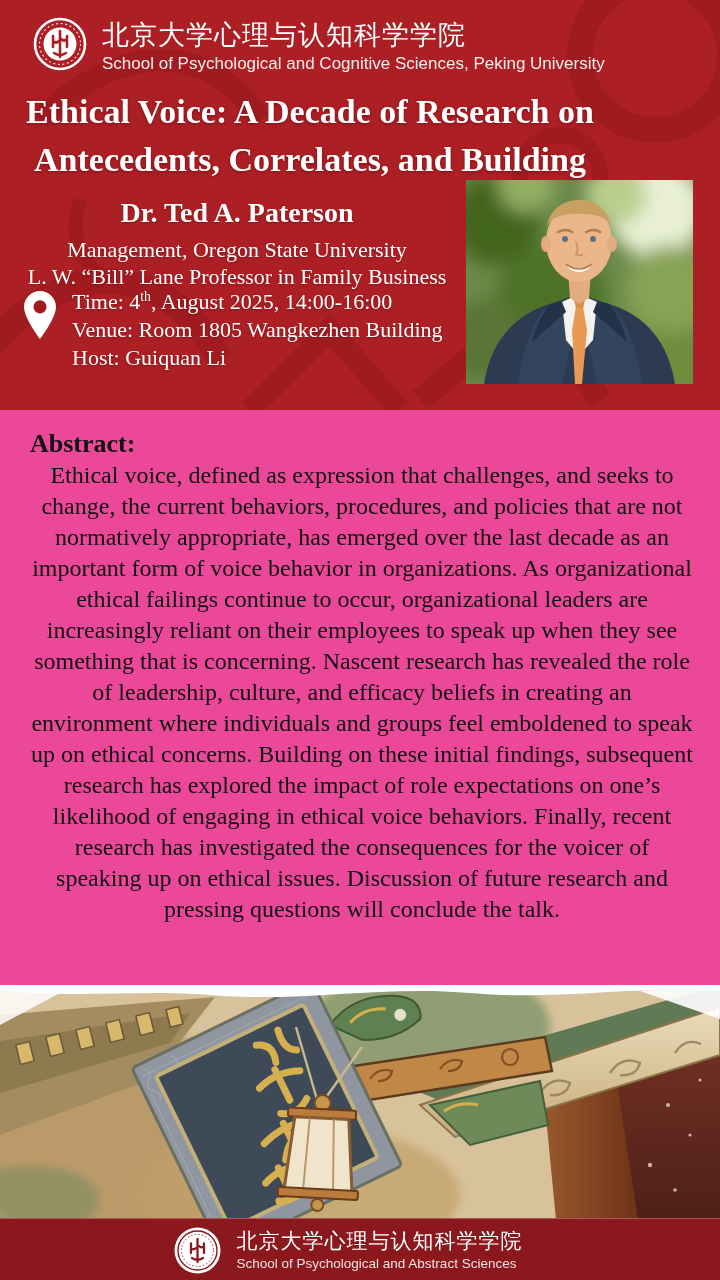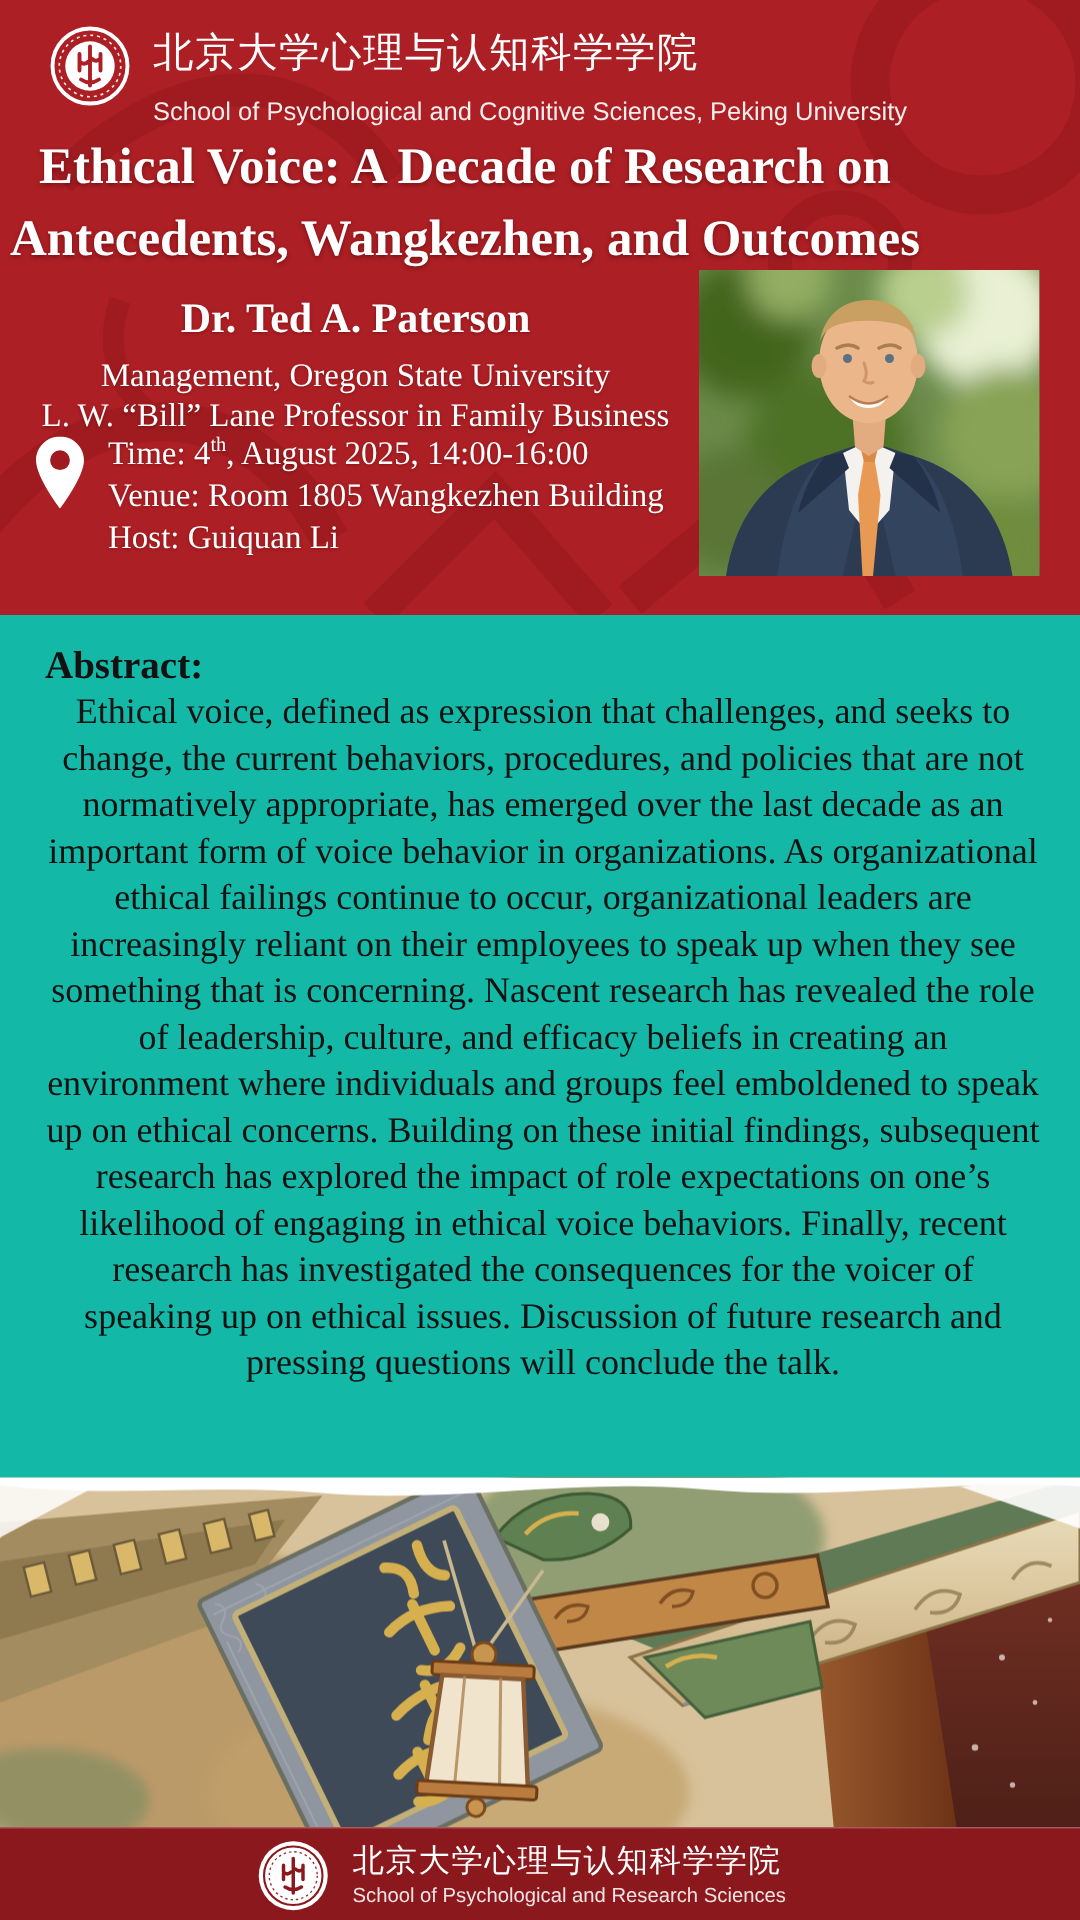--- a/index.html
+++ b/index.html
@@ -1,35 +1,35 @@
 <!DOCTYPE html>
 <html><head>
 <meta charset="utf-8">
 <style>
   html,body{margin:0;padding:0;background:#ffffff;}
   .poster{
-    position:relative;width:720px;height:1280px;overflow:hidden;background:#14b8a6;
+    position:relative;width:720px;height:1280px;overflow:hidden;background:#ec4899;
     font-family:"Liberation Serif", serif;
   }
   
   .banner{
     position:absolute;left:0;top:0;width:720px;height:410px;
     background:#ac1f24;color:#ffffff;
   }
   .banner-watermark{position:absolute;left:0;top:0;width:720px;height:410px;pointer-events:none;}
   .org-header{position:absolute;left:0;top:0;width:720px;height:86px;}
   .org-seal{position:absolute;left:33px;top:17px;width:54px;height:54px;}
   .org-names{position:absolute;left:102px;top:20px;}
   .org-zh{
     font-family:"Liberation Sans", sans-serif;font-size:27px;font-weight:500;
     letter-spacing:1px;color:#ffffff;line-height:30px;
   }
   .org-en{
     font-family:"Liberation Sans", sans-serif;font-size:17px;font-weight:400;
-    color:#f7eded;line-height:22px;margin-top:14px;
+    color:#f7eded;line-height:22px;margin-top:3px;
   }
   .talk-title{
     position:absolute;left:0;top:88px;width:620px;text-align:center;
     font-weight:bold;font-size:34px;line-height:48px;color:#ffffff;
     text-shadow:0 1px 3px rgba(60,0,0,.45);
   }
   .speaker-block{position:absolute;left:8px;top:196px;width:458px;text-align:center;color:#fff;}
   .speaker-name{font-size:28px;font-weight:bold;line-height:34px;text-shadow:0 1px 2px rgba(60,0,0,.4);}
   .speaker-affil{font-size:22px;line-height:27px;margin-top:6px;text-shadow:0 1px 2px rgba(60,0,0,.35);}
   .details-block{position:absolute;left:22px;top:288px;width:440px;color:#fff;}
@@ -94,21 +94,21 @@
         </g>
       </svg>
       <div class="org-names">
         <div class="org-zh">北京大学心理与认知科学学院</div>
         <div class="org-en">School of Psychological and Cognitive Sciences, Peking University</div>
       </div>
     </div>
 
     <div class="talk-title">
       <div>Ethical Voice: A Decade of Research on</div>
-      <div>Antecedents, Wangkezhen, and Outcomes</div>
+      <div>Antecedents, Correlates, and Building</div>
     </div>
 
     <div class="speaker-block">
       <div class="speaker-name">Dr. Ted A. Paterson</div>
       <div class="speaker-affil">
         <div>Management, Oregon State University</div>
         <div>L. W. “Bill” Lane Professor in Family Business</div>
       </div>
     </div>
 
@@ -303,18 +303,18 @@
         <circle cx="23.5" cy="23.5" r="16" fill="none" stroke="#8b181c" stroke-width="0.9" stroke-dasharray="1.6 2" opacity="0.9"></circle>
         <g stroke="#8b181c" stroke-width="2.3" stroke-linecap="round" fill="none">
           <path d="M23.5 12 V35"></path>
           <path d="M17 16.5 V26 M17 21 Q19.5 23.5 22 21"></path>
           <path d="M30 16.5 V26 M30 19 Q27.5 21.5 25 19"></path>
           <path d="M18 31 Q23.5 34.5 29 31"></path>
         </g>
       </svg>
       <div>
         <div class="footer-zh">北京大学心理与认知科学学院</div>
-        <div class="footer-en">School of Psychological and Research Sciences</div>
+        <div class="footer-en">School of Psychological and Abstract Sciences</div>
       </div>
     </div>
   </div>
 
 </div>
 
 </body></html>

